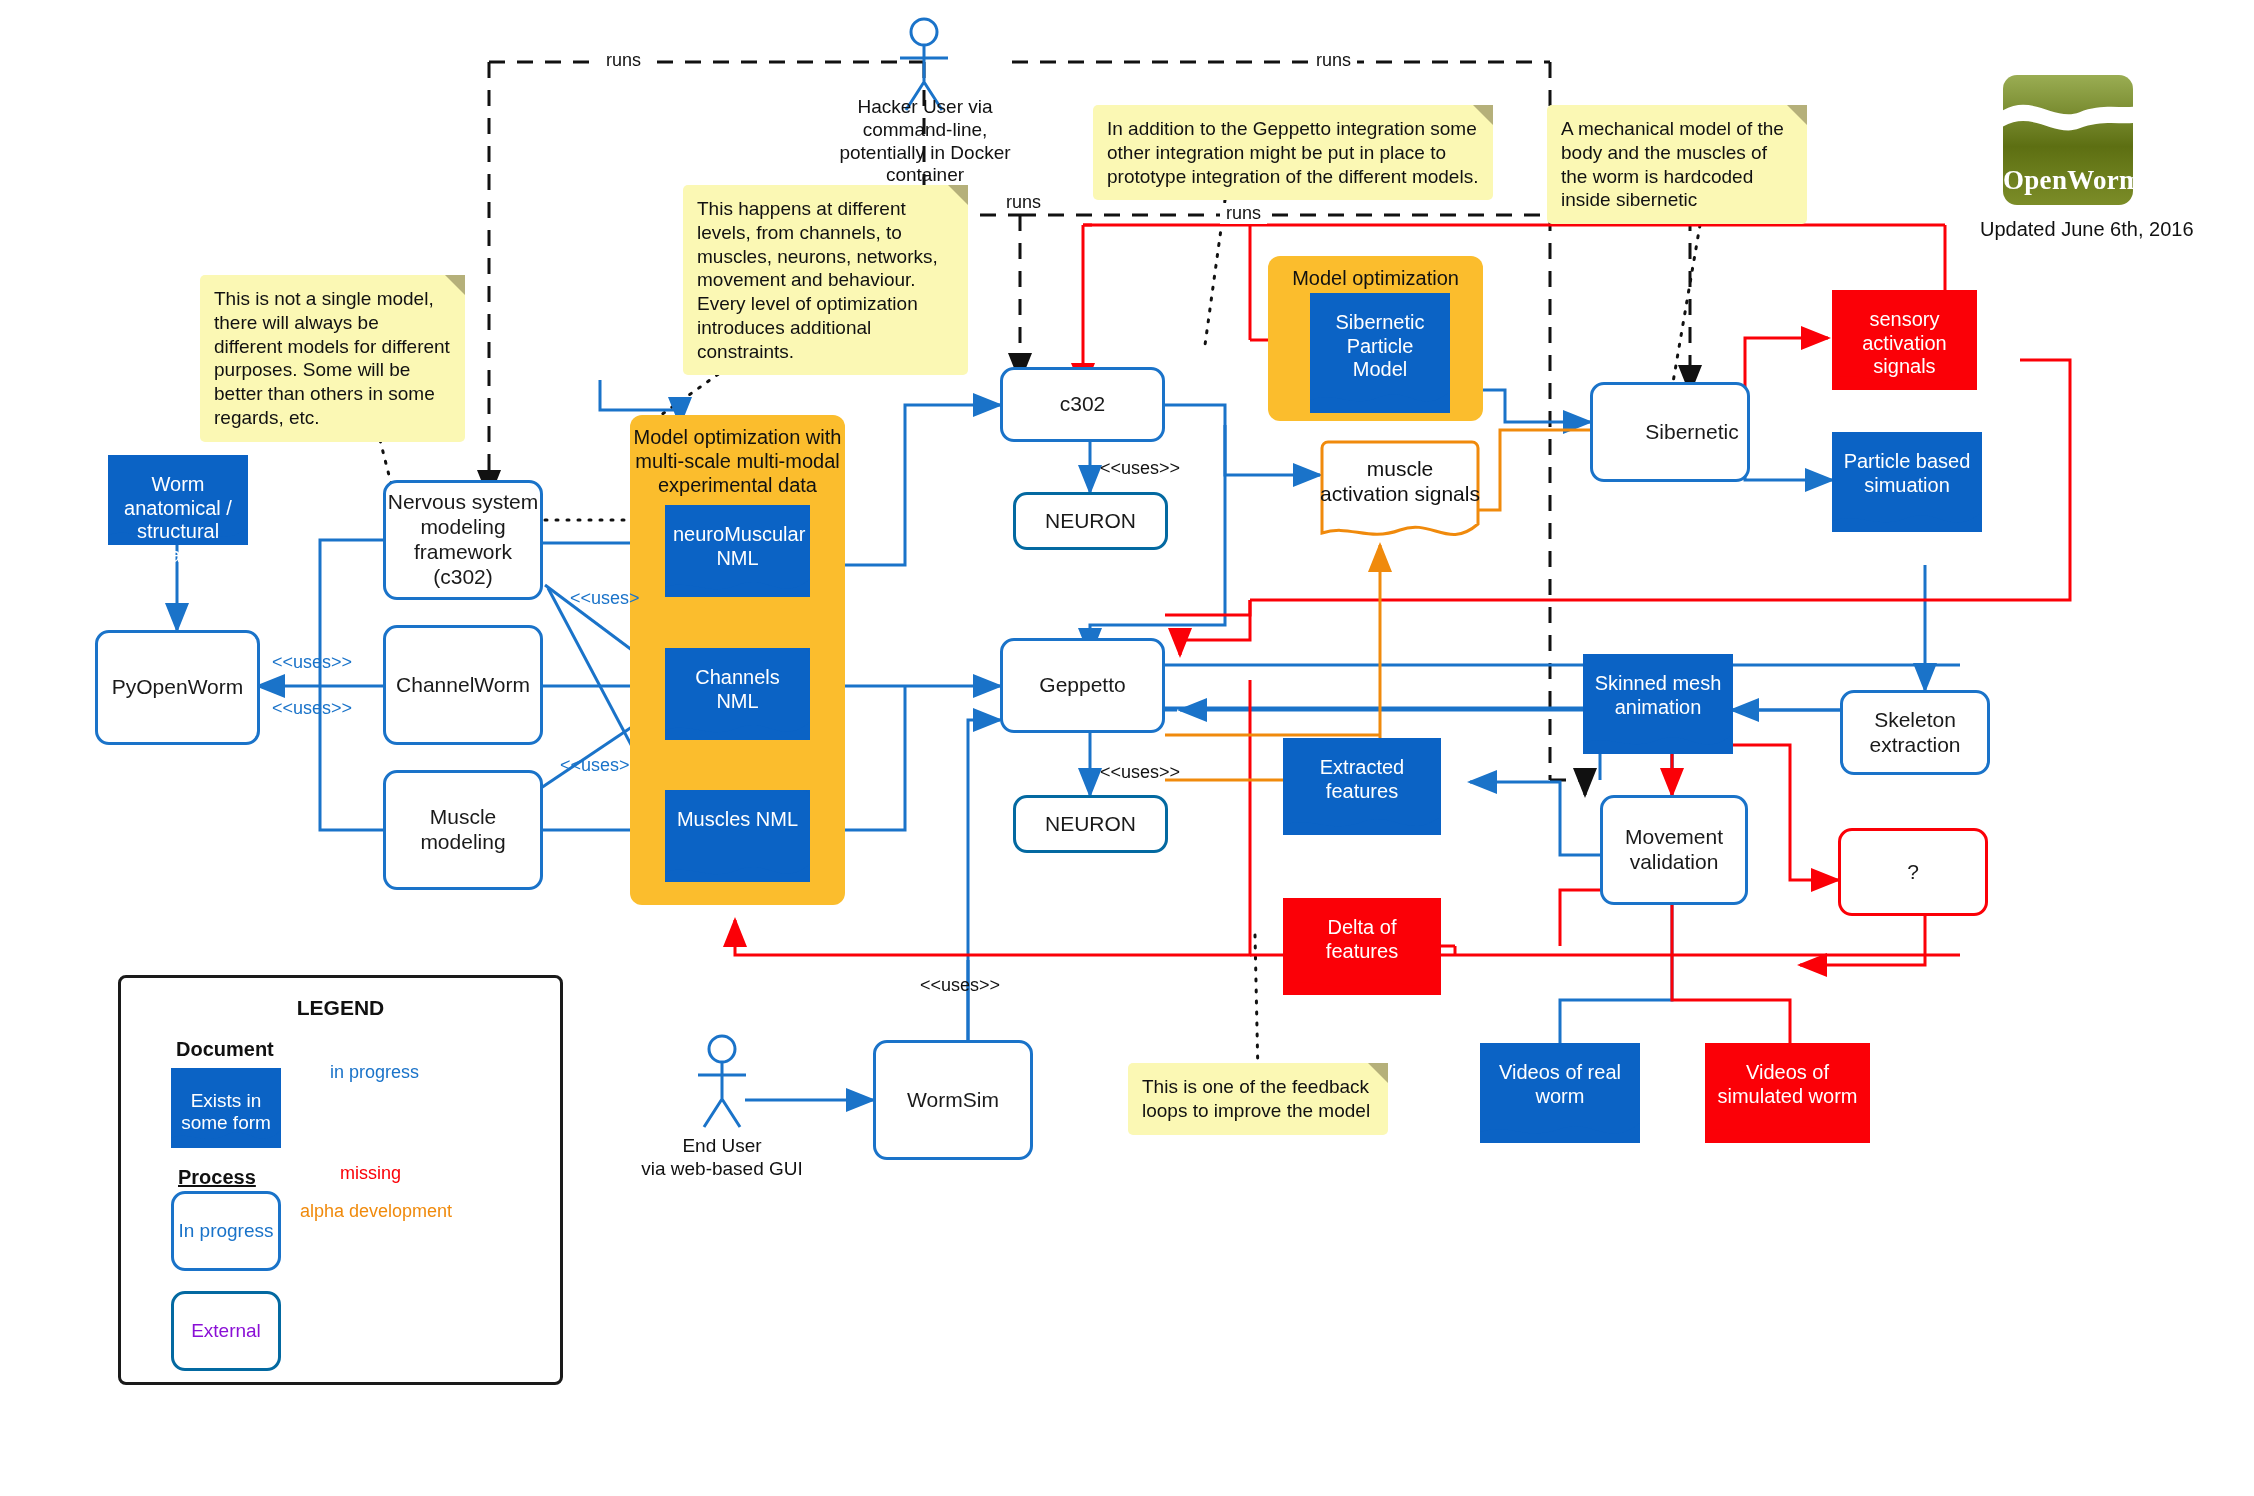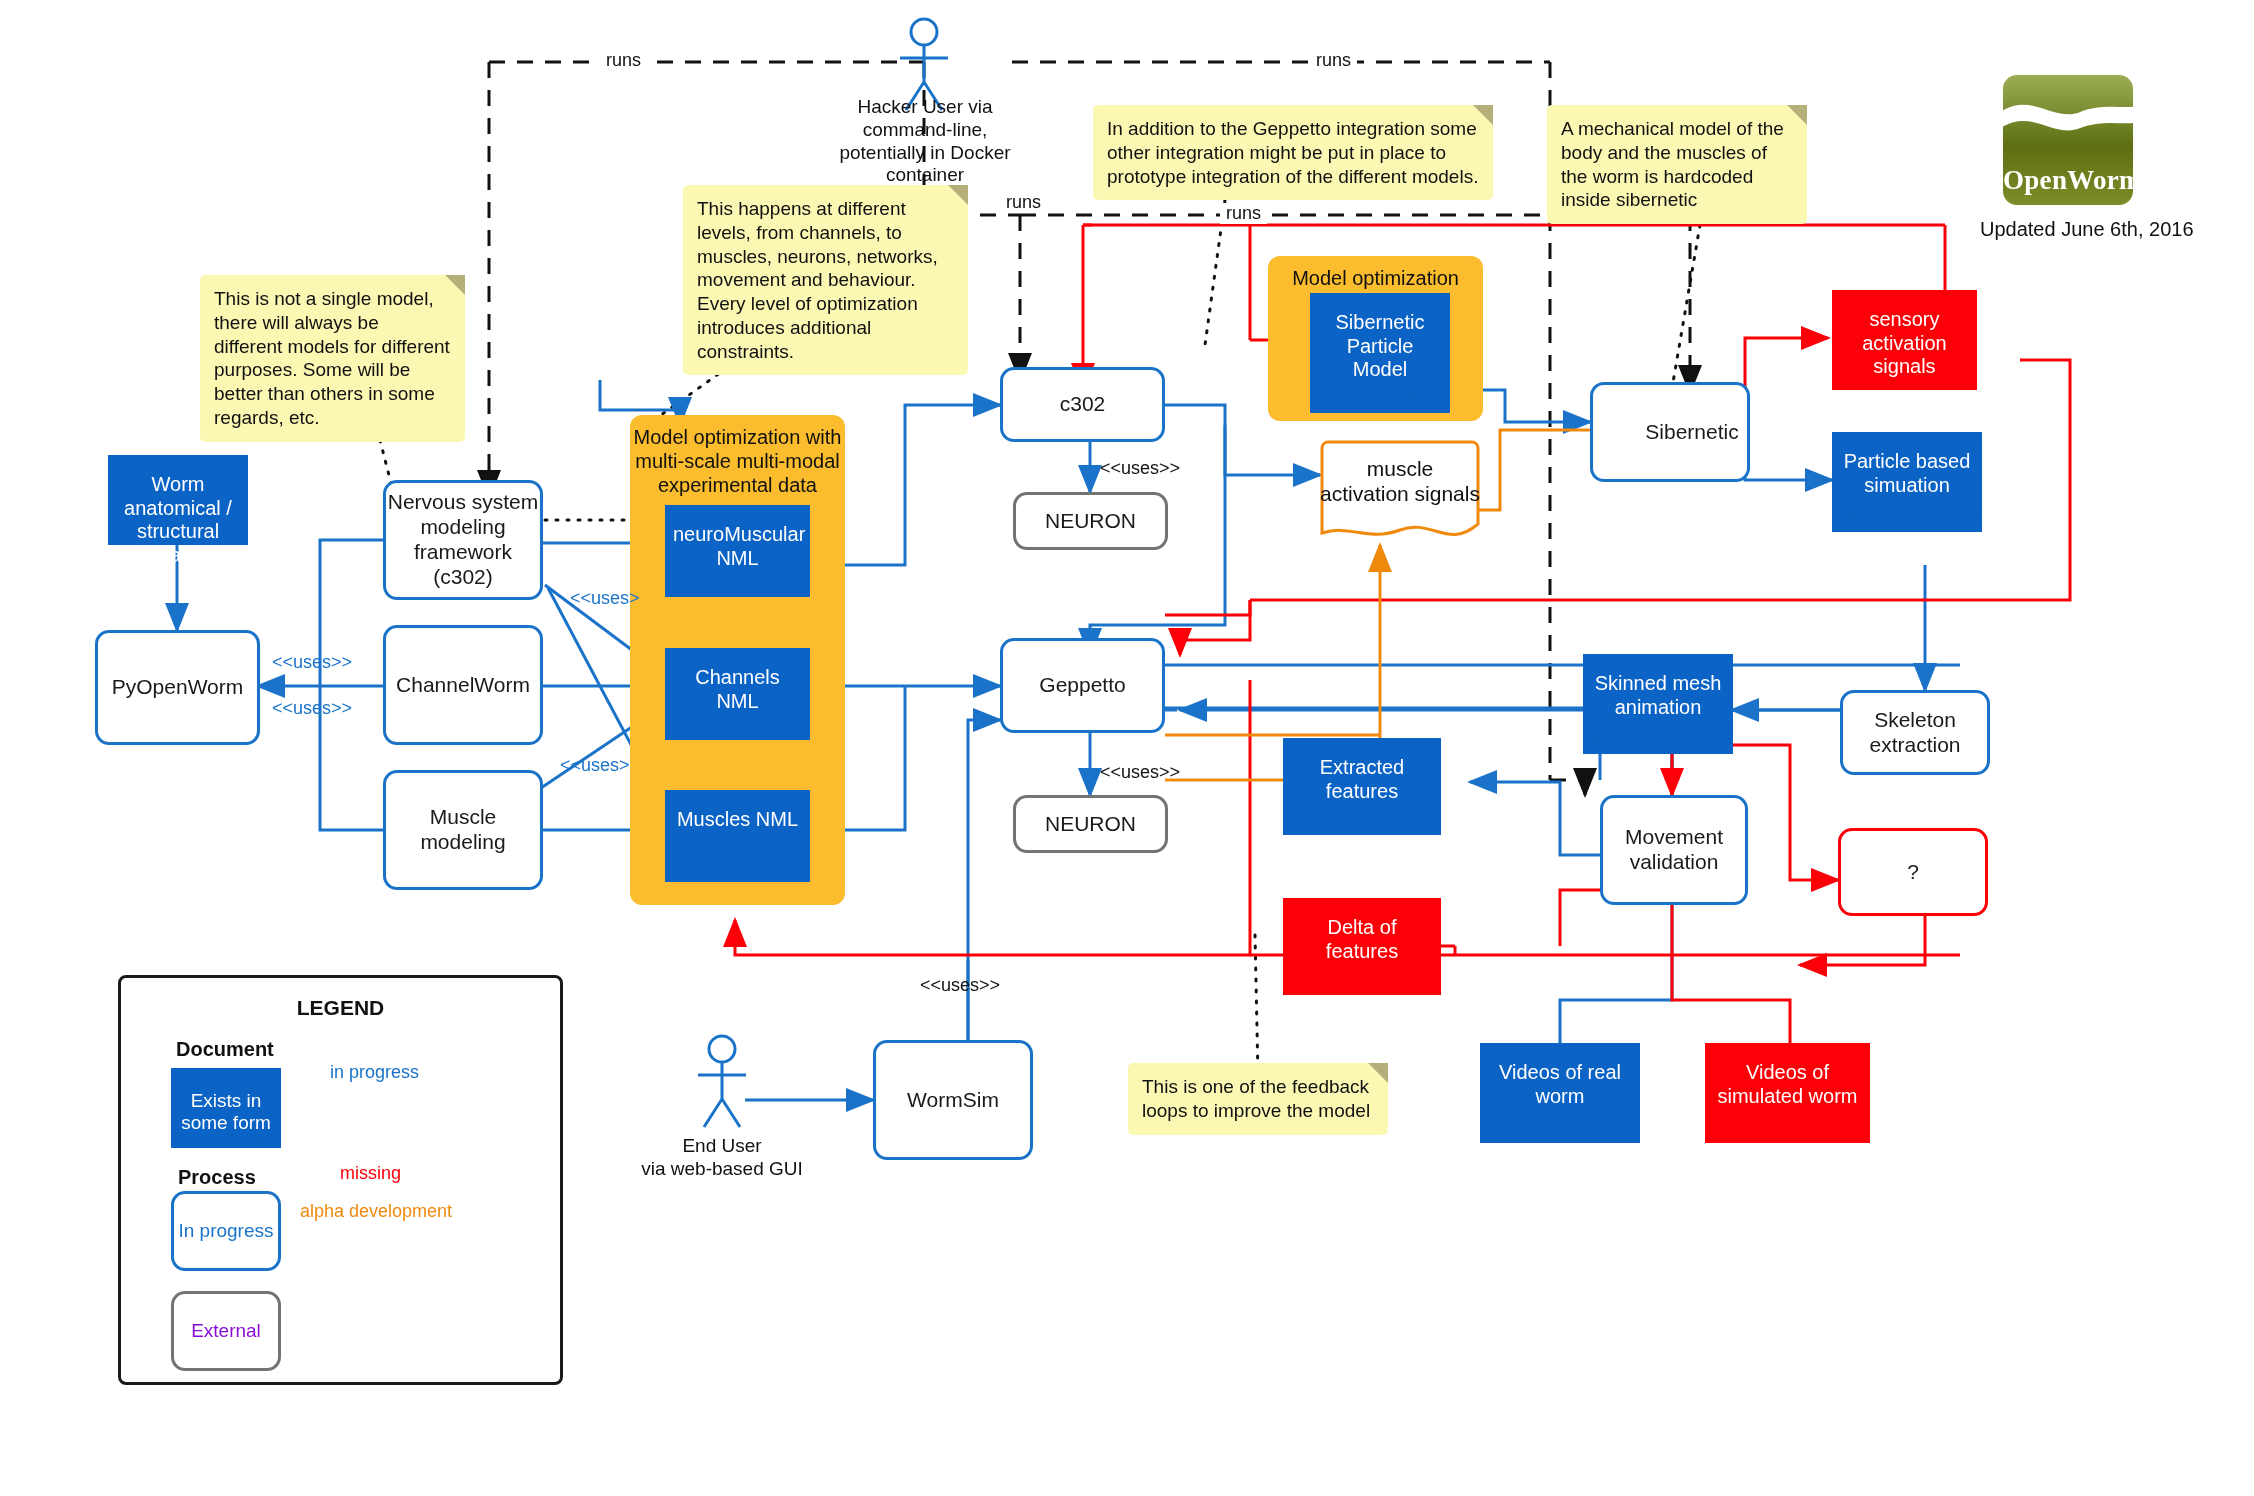--- a/index.html
+++ b/index.html
@@ -7,21 +7,21 @@
   body{font-family:"Liberation Sans",sans-serif;}
   #stage{position:relative;width:2254px;height:1496px;background:#fff;overflow:hidden;}
   #svglayer{position:absolute;left:0;top:0;width:2254px;height:1496px;pointer-events:none;}
 
   .node{position:absolute;box-sizing:border-box;display:flex;align-items:center;
         justify-content:center;text-align:center;line-height:1.18;}
 
   
   .proc{border:3px solid #1a73c9;border-radius:14px;background:#fff;color:#1a1a1a;font-size:21px;}
   .proc.red{border-color:#fb0007;}
-  .ext{border:3px solid #737373;border-radius:14px;background:#fff;color:#1a1a1a;font-size:21px;}
+  .ext{border:3px solid #0369a1;border-radius:14px;background:#fff;color:#1a1a1a;font-size:21px;}
 
   
   .doc{color:#fff;font-size:20px;padding:10px 8px 34px 8px;
        align-items:flex-start;padding-top:18px;}
   .doc .docbg{position:absolute;left:0;top:0;width:100%;height:100%;z-index:0;}
   .doc .dtext{position:relative;z-index:1;width:100%;}
   .doc.blue .docbg{background:#0b63c5;}
   .doc.red  .docbg{background:#fb0007;}
 
   
@@ -439,21 +439,21 @@
 
     <div class="lcap" style="left:55px;top:60px;">Document</div>
 
     <div class="node doc blue" style="left:50px;top:90px;width:110px;height:80px;font-size:19px;">
       <svg class="docbg" viewBox="0 0 110 80" preserveAspectRatio="none">
         <path d="M6,0 H104 A6,6 0 0 1 110,6 V62 C88,84 76,56 55,67 C34,78 20,62 0,70 V6 A6,6 0 0 1 6,0 Z" fill="#0b63c5"></path>
       </svg>
       <div class="dtext" style="padding-top:4px;">Exists in some form</div>
     </div>
 
-    <div class="lcap" style="left:57px;top:188px;">Process</div>
+    <div class="lcap" style="left:57px;top:188px;text-decoration:underline;">Process</div>
 
     <div class="node proc" style="left:50px;top:213px;width:110px;height:80px;font-size:19px;color:#1a73c9;">
       <span>In progress</span>
     </div>
 
     <div class="node ext" style="left:50px;top:313px;width:110px;height:80px;font-size:19px;color:#8a0fd6;">
       <span>External</span>
     </div>
   </div>
 

